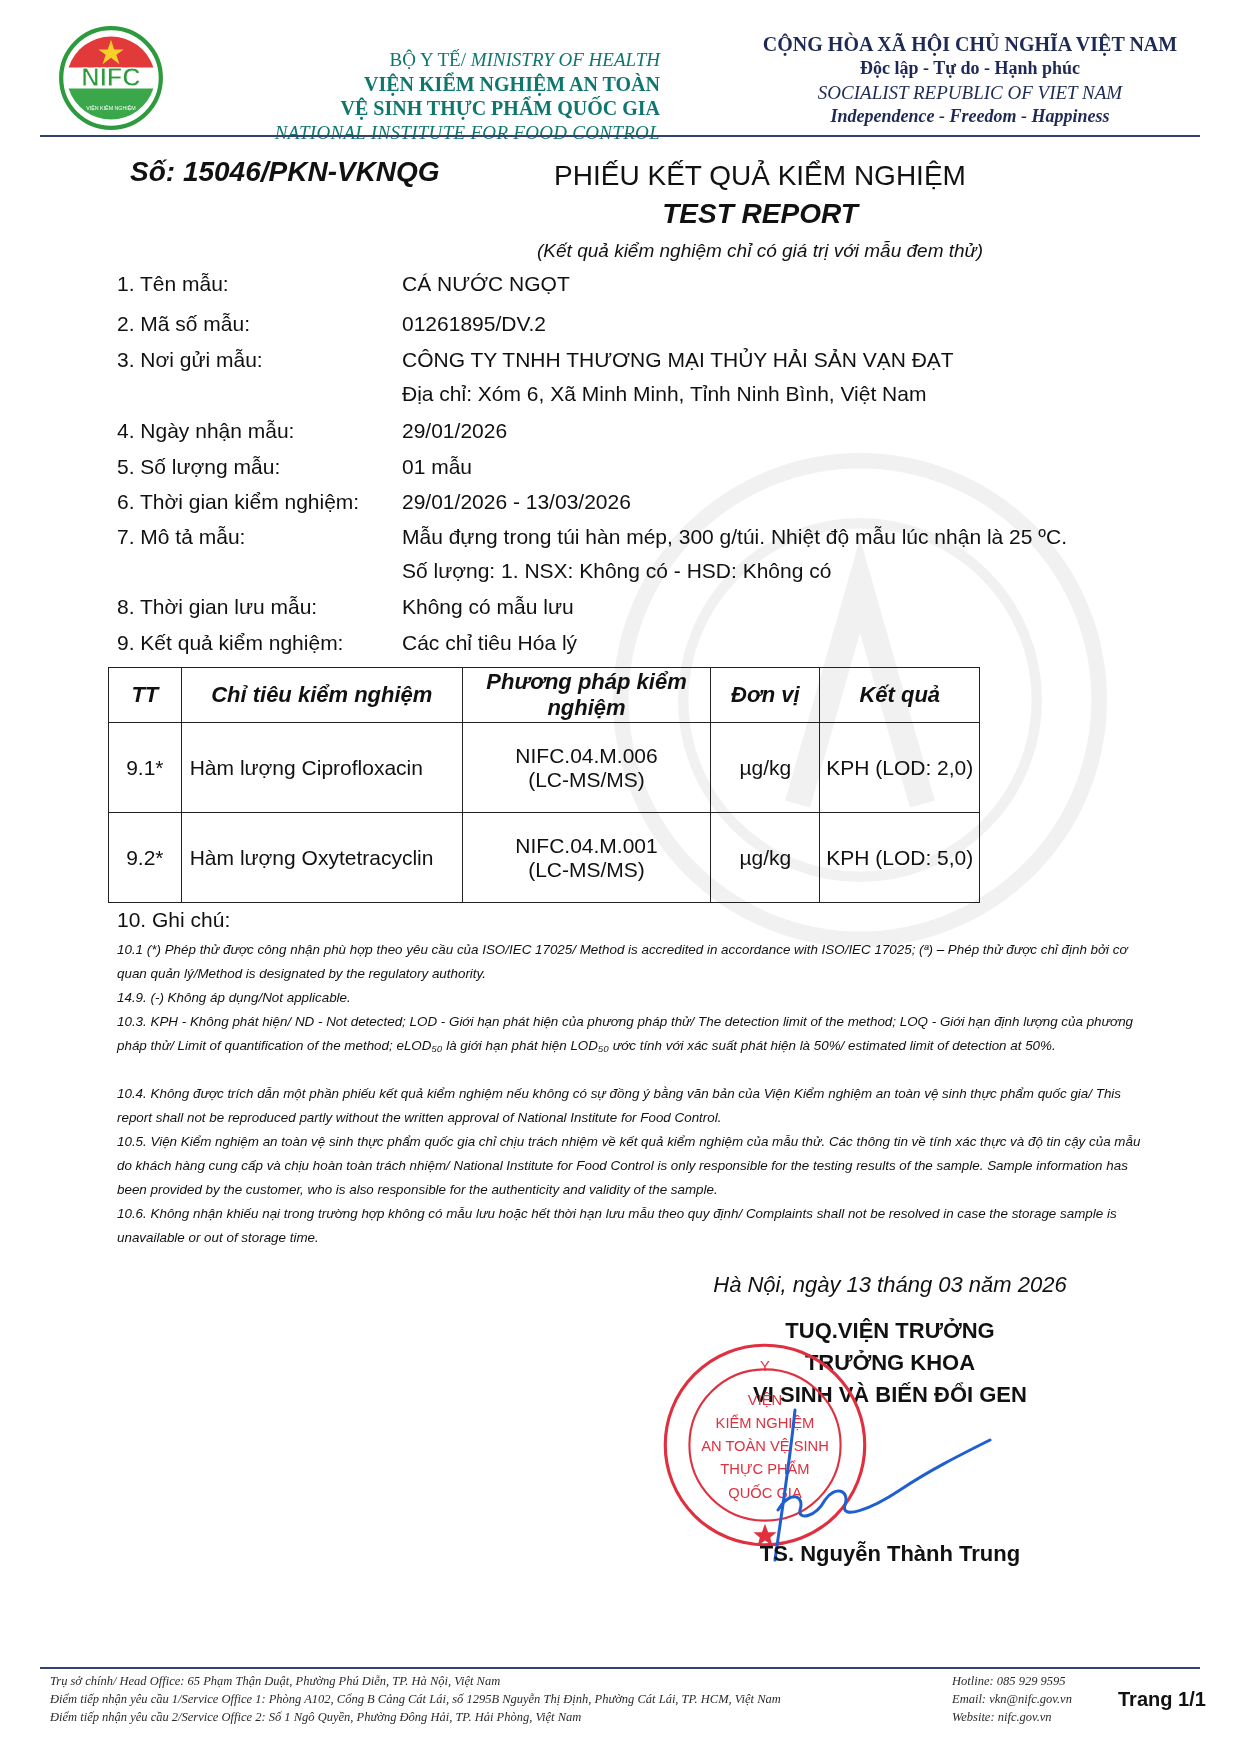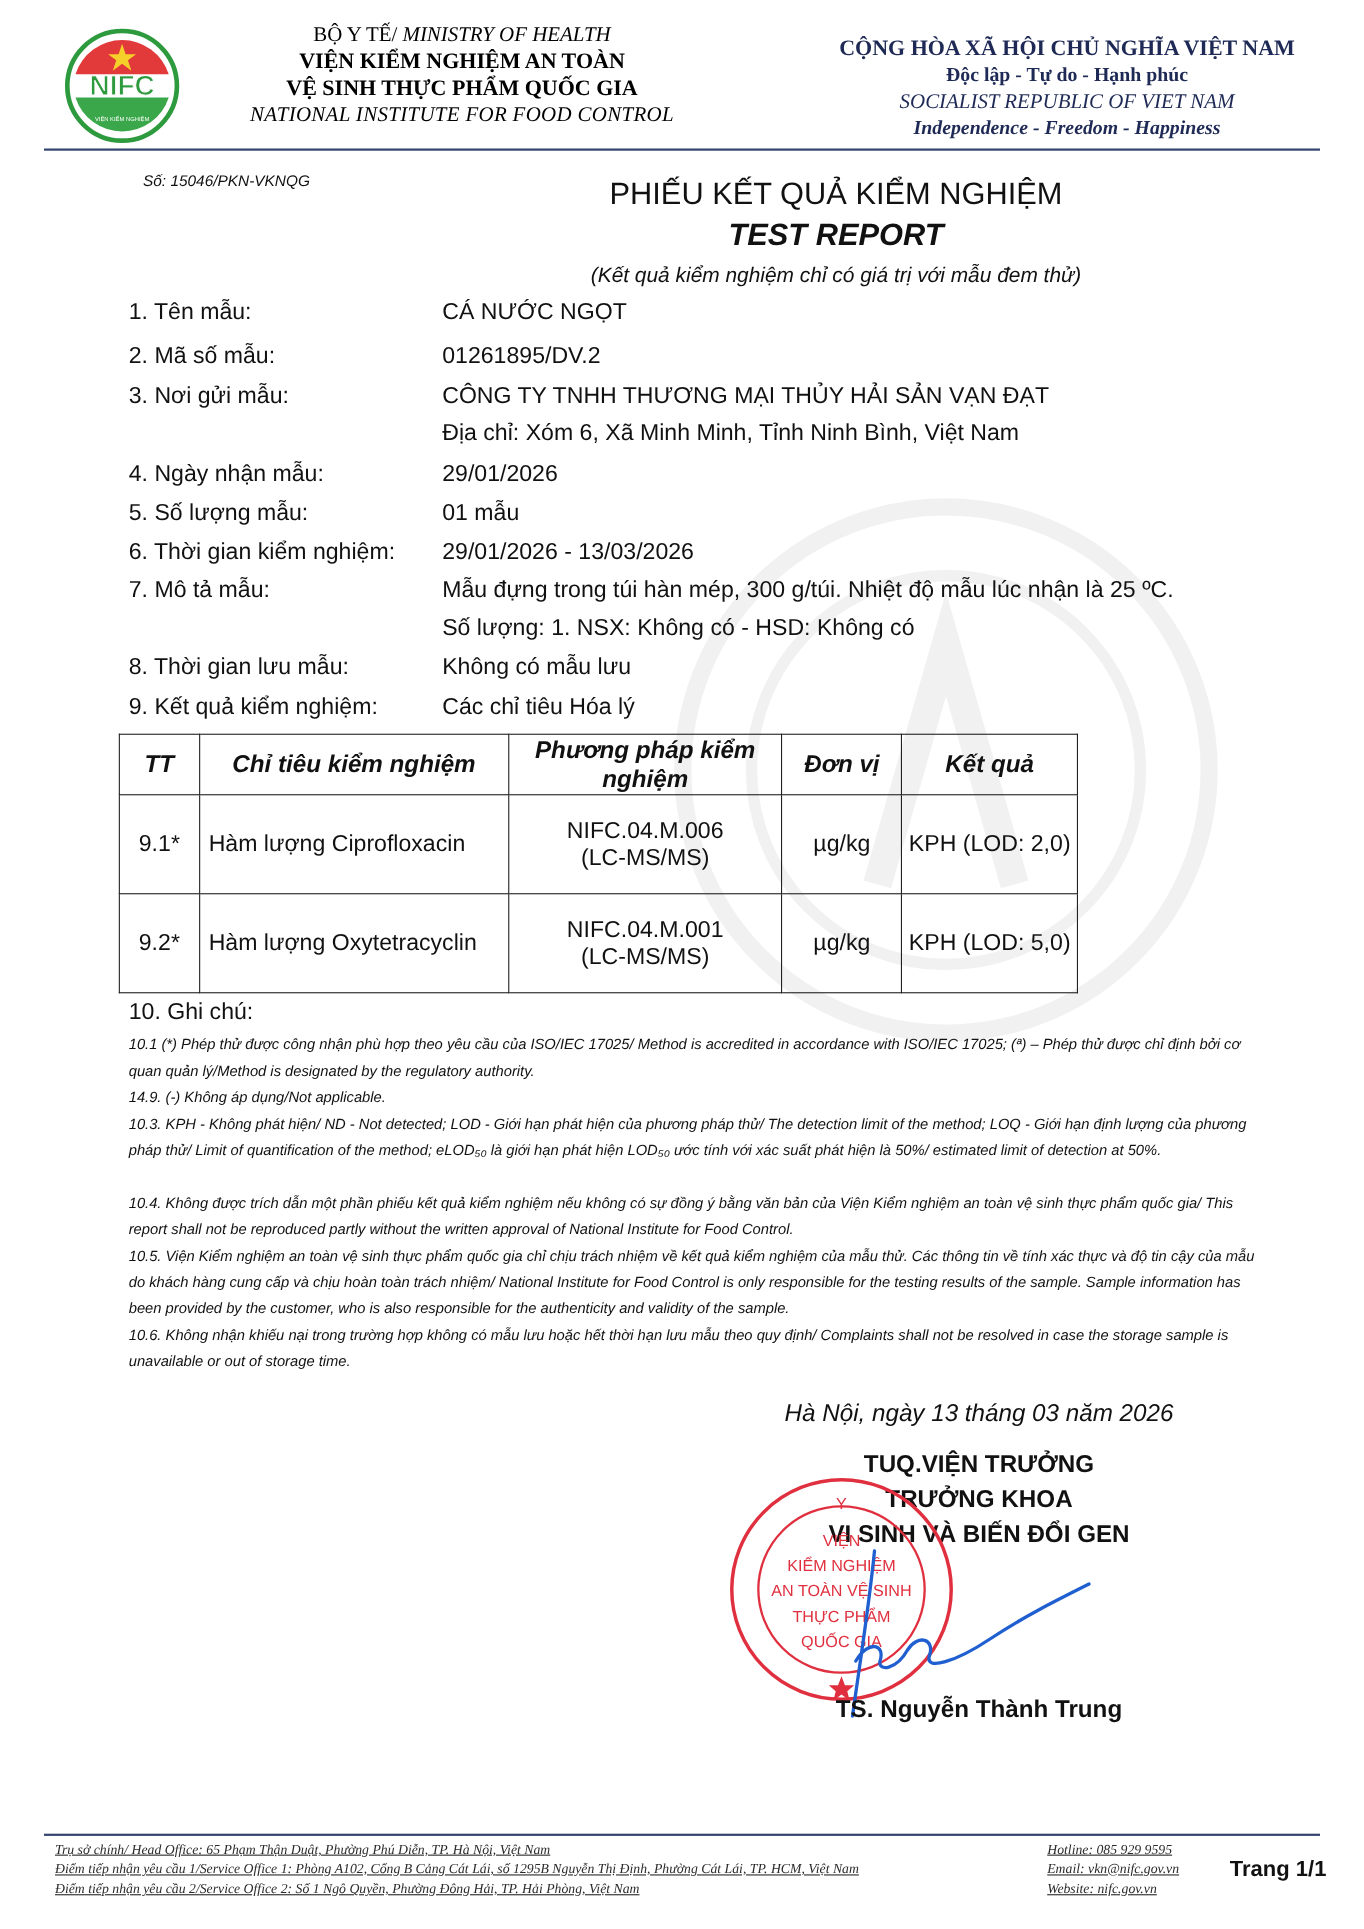--- a/index.html
+++ b/index.html
@@ -6,33 +6,33 @@
   body {
     width: 1240px; height: 1754px; background: #ffffff; position: relative;
     overflow: hidden; color: #111;
     font-family: "Liberation Sans", sans-serif;
   }
   .abs { position: absolute; }
   .serif { font-family: "Liberation Serif", serif; }
 
   
   #logo { left: 58px; top: 25px; width: 106px; height: 106px; }
-  .hdr-left { left: 180px; top: 20px; width: 480px; text-align: center; color: #000000; }
+  .hdr-left { left: 180px; top: 48px; width: 480px; text-align: right; color: #0f766e; }
   .hdr-left .l1 { font-size: 19px; line-height: 24px; }
   .hdr-left .l2, .hdr-left .l3 { font-size: 20px; line-height: 24px; font-weight: bold; }
   .hdr-left .l4 { font-size: 19px; line-height: 25px; font-style: italic; letter-spacing: 0.3px; }
   .hdr-right { left: 730px; top: 32px; width: 480px; text-align: center; color: #1e2a55; }
   .hdr-right .r1 { font-size: 20px; line-height: 25px; font-weight: bold; }
   .hdr-right .r2 { font-size: 18px; line-height: 23px; font-weight: bold; }
   .hdr-right .r3 { font-size: 19px; line-height: 25px; font-style: italic; }
   .hdr-right .r4 { font-size: 18px; line-height: 23px; font-style: italic; font-weight: bold; }
   #header-rule { left: 40px; top: 135px; width: 1160px; height: 2px; background: #33436f; }
 
   
-  #report-number { left: 130px; top: 156px; font-size: 14px; font-style: italic; }
+  #report-number { left: 130px; top: 156px; font-size: 28px; font-style: italic; font-weight: bold; }
   #title-vn { left: 480px; top: 160px; width: 560px; text-align: center; font-size: 28px; }
   #title-en { left: 480px; top: 198px; width: 560px; text-align: center; font-size: 28px; font-style: italic; font-weight: bold; }
   #title-note { left: 480px; top: 240px; width: 560px; text-align: center; font-size: 19px; font-style: italic; }
 
   
   .info-label { left: 117px; font-size: 21px; }
   .info-value { left: 402px; font-size: 21px; }
 
   
   #result-table { left: 108px; top: 667px; width: 872px; border-collapse: collapse; }
@@ -47,21 +47,21 @@
 
   
   #sign-date { left: 690px; top: 1272px; width: 400px; text-align: center; font-size: 22px; font-style: italic; }
   .sign-title { left: 700px; width: 380px; text-align: center; font-size: 22px; font-weight: bold; }
   #stamp { left: 660px; top: 1340px; width: 210px; height: 210px; }
   #signature { left: 720px; top: 1400px; width: 280px; height: 170px; }
   #signer-name { left: 700px; top: 1541px; width: 380px; text-align: center; font-size: 22px; font-weight: bold; }
 
   
   #footer-rule { left: 40px; top: 1667px; width: 1160px; height: 2px; background: #33436f; }
-  .foot { font-size: 12.5px; font-style: italic; line-height: 18px; color: #2a2a2a; text-decoration: underline; }
+  .foot { font-size: 12.5px; font-style: italic; line-height: 18px; color: #2a2a2a; }
   #foot-left { left: 50px; top: 1672px; width: 880px; }
   #foot-right { left: 952px; top: 1672px; width: 160px; }
   #page-num { left: 1118px; top: 1688px; font-size: 20px; font-weight: bold; }
 
   
   #watermark { left: 600px; top: 440px; width: 520px; height: 520px; opacity: 0.08; }
 </style>
 </head>
 <body>
 

